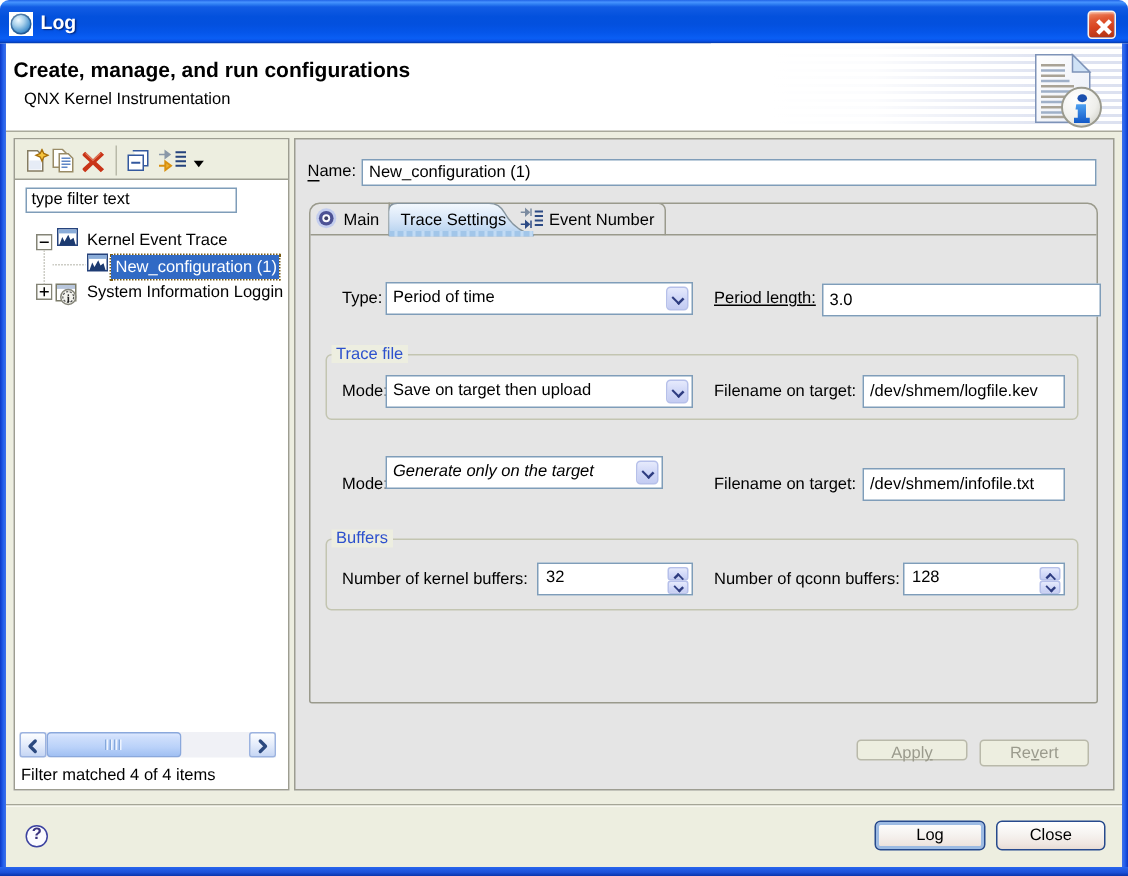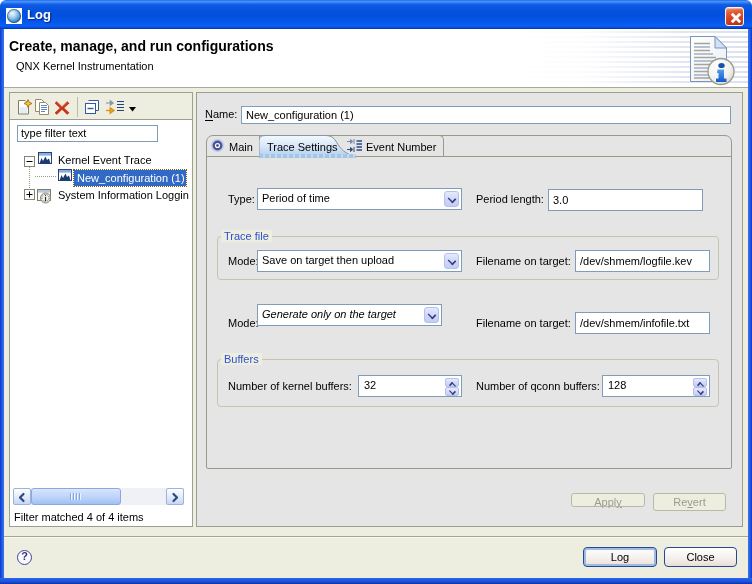--- a/index.html
+++ b/index.html
@@ -276,22 +276,22 @@
         </g>
     </svg>
     <div class="lbl" style="left:169px; top:48px;">Event Number</div>
     <div class="abs" style="left:236px; top:42px; width:11px; height:22px; border-right:1px solid #9a9a8c; border-top:1px solid #9a9a8c; border-top-right-radius:5px;"></div>
 
     <div class="lbl" style="left:31px; top:100px;">Type:</div>
     <div class="combo" style="left:60px; top:95px; width:205px; height:22px;">
         <div class="ctext">Period of time</div>
         <div class="cbtn"></div>
       </div>
-    <div class="lbl" style="left:279px; top:100px;">Period length:</div>
-    <div class="xptext" style="left:351px; top:96px; width:155px; height:22px; padding-top:4px;">3.0</div>
+    <div class="lbl" style="left:279px; top:100px;text-decoration:underline;">Period length:</div>
+    <div class="xptext" style="left:351px; top:96px; width:186px; height:22px; padding-top:4px;">3.0</div>
 
     <div class="grp" style="left:20px; top:143px; width:502px; height:44px;">
         <div class="grptitle">Trace file</div>
       </div>
     <div class="lbl" style="left:31px; top:162px;">Mode:</div>
     <div class="combo" style="left:60px; top:157px; width:205px; height:22px;">
         <div class="ctext">Save on target then upload</div>
         <div class="cbtn"></div>
       </div>
     <div class="lbl" style="left:279px; top:162px;">Filename on target:</div>

